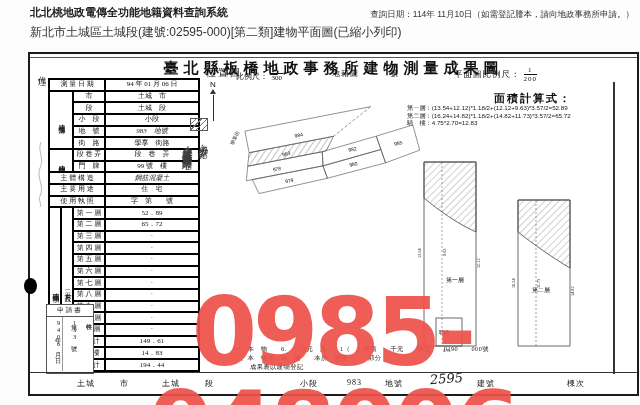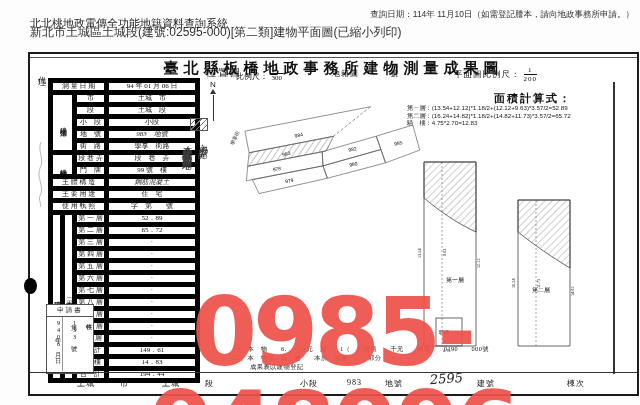--- a/index.html
+++ b/index.html
@@ -1,39 +1,39 @@
 <!DOCTYPE html>
 <html><head>
 <meta charset="utf-8">
 <style>
   html,body{margin:0;padding:0;}
   body{width:640px;height:405px;position:relative;background:#fdfdfd;
        font-family:"Liberation Serif",serif;color:#111;overflow:hidden;}
   .abs{position:absolute;}
 
   
-  .sys-title{left:30px;top:16px;font-family:"Liberation Sans",sans-serif;font-size:11px;font-weight:normal;color:#222;}
+  .sys-title{left:30px;top:5px;font-family:"Liberation Sans",sans-serif;font-size:11px;font-weight:bold;color:#222;}
   .sys-sub{left:30px;top:24px;font-family:"Liberation Sans",sans-serif;font-size:12px;color:#333;}
   .query-date{right:6px;top:9px;font-family:"Liberation Sans",sans-serif;font-size:8.5px;color:#333;}
 
   
   .sheet{left:28px;top:52px;width:607px;height:340px;border:2px solid #1b1b1b;background:#fff;}
   .sheet::before{content:"";position:absolute;left:0;right:0;top:3px;border-top:1px solid #555;}
   .doc-title{top:5px;left:0;width:100%;text-align:center;font-size:15px;font-weight:bold;letter-spacing:5px;}
 
   .vert{writing-mode:vertical-rl;text-orientation:upright;}
   .hand{font-style:italic;color:#222;}
 
   
   .agent{left:4px;top:16px;width:12px;font-size:8px;letter-spacing:2px;}
 
   
   table.tbl{position:absolute;left:18px;top:24px;width:152px;height:294px;
             border-collapse:collapse;table-layout:fixed;}
-  table.tbl td{border:5px solid #000000;padding:0;font-size:7px;text-align:center;
+  table.tbl td{border:2px solid #000000;padding:0;font-size:7px;text-align:center;
                overflow:hidden;white-space:nowrap;line-height:1;}
   td.sp{writing-mode:vertical-rl;text-orientation:upright;font-size:6.5px;letter-spacing:1px;}
   td.val{font-size:7px;}
   td.dot{font-size:8px;}
 
   
   .appbox{left:16px;top:250px;width:46px;height:68px;background:#fff;border:1px solid #555;font-size:6.5px;}
   .appbox .t{border-bottom:1px solid #555;text-align:center;letter-spacing:2px;padding:1px 0;}
   .appbox .b{display:flex;height:54px;}
   .appbox .c{flex:1;writing-mode:vertical-rl;text-orientation:upright;padding-top:2px;font-size:6.2px;}

